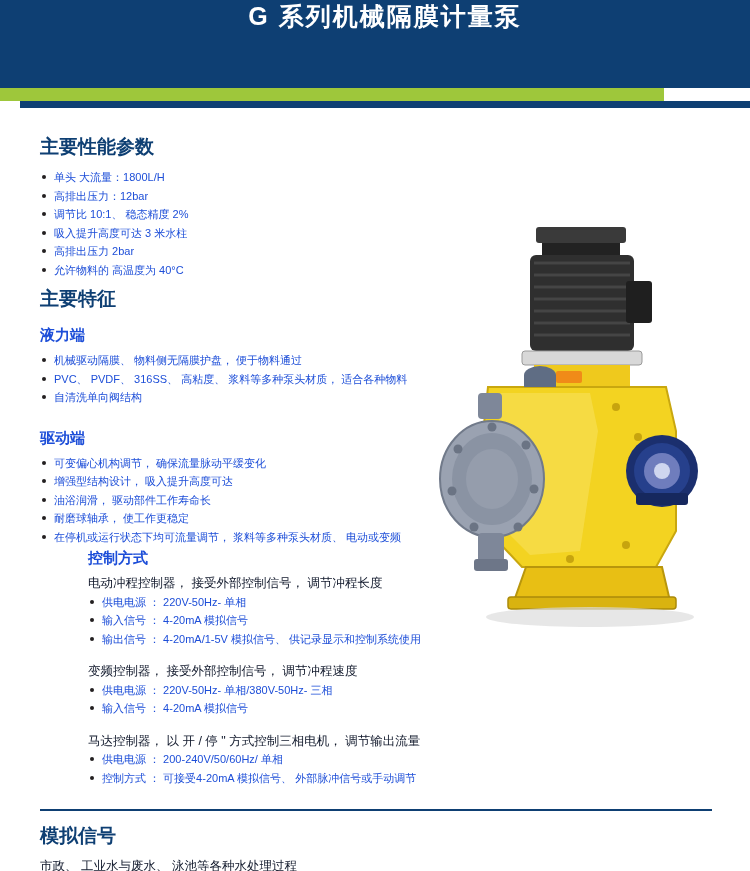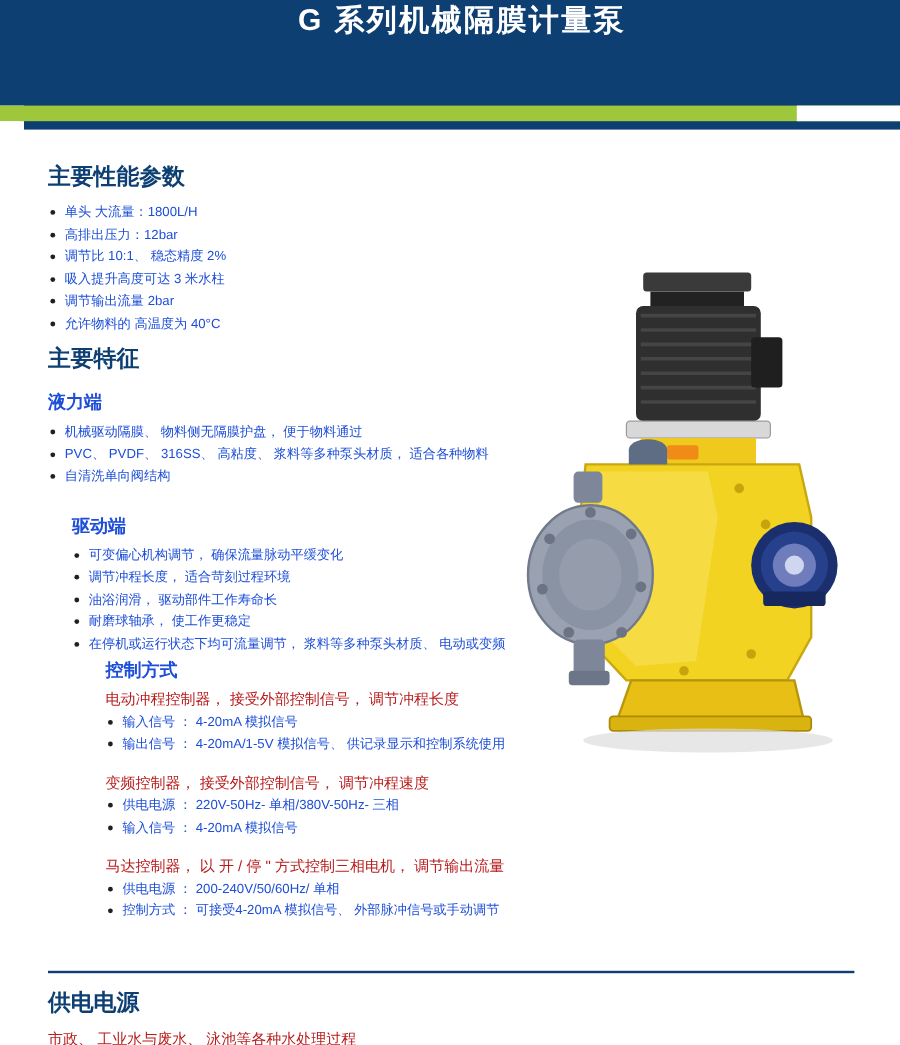--- a/index.html
+++ b/index.html
@@ -66,28 +66,28 @@
     line-height:18.5px;
     color:#1d4ed8;
   }
   ul.bul li:before{
     content:"";
     position:absolute;left:2px;top:7px;
     width:4px;height:4px;border-radius:50%;
     background:#231f20;
   }
   .plain{
-    font-size:12.5px;line-height:18.5px;color:#b91c1c;margin:0;
+    font-size:12.5px;line-height:18.5px;color:#0f172a;margin:0;
   }
 
   
   #perf{position:absolute;left:40px;top:33px;width:330px;}
   #feat{position:absolute;left:40px;top:185px;width:430px;}
   #hyd{margin-top:14px;}
-  #drv{margin-top:22px;margin-left:20px;}
+  #drv{margin-top:22px;}
   #ctrl{position:absolute;left:88px;top:448px;width:530px;}
   #ctrl .grp{margin-top:14px;}
   #ctrl .grp:first-of-type{margin-top:4px;}
   #apply{position:absolute;left:40px;top:722px;width:600px;}
 
   .rule{
     position:absolute;left:40px;top:708px;width:672px;height:2px;background:#0e3f73;
   }
 
   
@@ -109,55 +109,56 @@
 
 <div class="content">
 
   <section id="perf">
     <h2 class="sec-title">主要性能参数</h2>
     <ul class="bul">
       <li>单头  大流量：1800L/H</li>
       <li>高排出压力：12bar</li>
       <li>调节比 10:1、 稳态精度  2%</li>
       <li>吸入提升高度可达 3 米水柱</li>
-      <li>调节输出流量 2bar</li>
+      <li>高排出压力 2bar</li>
       <li>允许物料的  高温度为 40°C</li>
     </ul>
   </section>
 
   <section id="feat">
     <h2 class="sec-title">主要特征</h2>
 
     <div id="hyd">
       <h3 class="sub-title">液力端</h3>
       <ul class="bul">
         <li>机械驱动隔膜、 物料侧无隔膜护盘， 便于物料通过</li>
         <li>PVC、 PVDF、 316SS、 高粘度、 浆料等多种泵头材质， 适合各种物料</li>
         <li>自清洗单向阀结构</li>
       </ul>
     </div>
 
     <div id="drv">
       <h3 class="sub-title">驱动端</h3>
       <ul class="bul">
         <li>可变偏心机构调节， 确保流量脉动平缓变化</li>
-        <li>调节冲程长度， 适合苛刻过程环境</li>
+        <li>增强型结构设计， 吸入提升高度可达</li>
         <li>油浴润滑， 驱动部件工作寿命长</li>
         <li>耐磨球轴承， 使工作更稳定</li>
         <li>在停机或运行状态下均可流量调节， 浆料等多种泵头材质、 电动或变频</li>
       </ul>
     </div>
   </section>
 
   <section id="ctrl">
     <h3 class="sub-title">控制方式</h3>
 
     <div class="grp">
       <p class="plain">电动冲程控制器， 接受外部控制信号， 调节冲程长度</p>
       <ul class="bul">
+        <li>供电电源 ： 220V-50Hz- 单相</li>
         <li>输入信号 ： 4-20mA 模拟信号</li>
         <li>输出信号 ： 4-20mA/1-5V 模拟信号、 供记录显示和控制系统使用</li>
       </ul>
     </div>
 
     <div class="grp">
       <p class="plain">变频控制器， 接受外部控制信号， 调节冲程速度</p>
       <ul class="bul">
         <li>供电电源 ： 220V-50Hz- 单相/380V-50Hz- 三相</li>
         <li>输入信号 ： 4-20mA 模拟信号</li>
@@ -169,21 +170,21 @@
       <ul class="bul">
         <li>供电电源 ： 200-240V/50/60Hz/ 单相</li>
         <li>控制方式 ： 可接受4-20mA 模拟信号、 外部脉冲信号或手动调节</li>
       </ul>
     </div>
   </section>
 
   <div class="rule"></div>
 
   <section id="apply">
-    <h2 class="sec-title">供电电源</h2>
+    <h2 class="sec-title">模拟信号</h2>
     <p class="plain">市政、 工业水与废水、 泳池等各种水处理过程</p>
   </section>
 
   <div class="pump">
     <svg class="svgpump" width="300" height="520" viewBox="0 0 300 520" xmlns="http://www.w3.org/2000/svg">
 
       <rect x="106" y="96" width="90" height="16" rx="3" fill="#3a3a3a"></rect>
       <rect x="112" y="112" width="78" height="12" fill="#222"></rect>
 
       <rect x="100" y="124" width="104" height="96" rx="6" fill="#2f2f2f"></rect>

